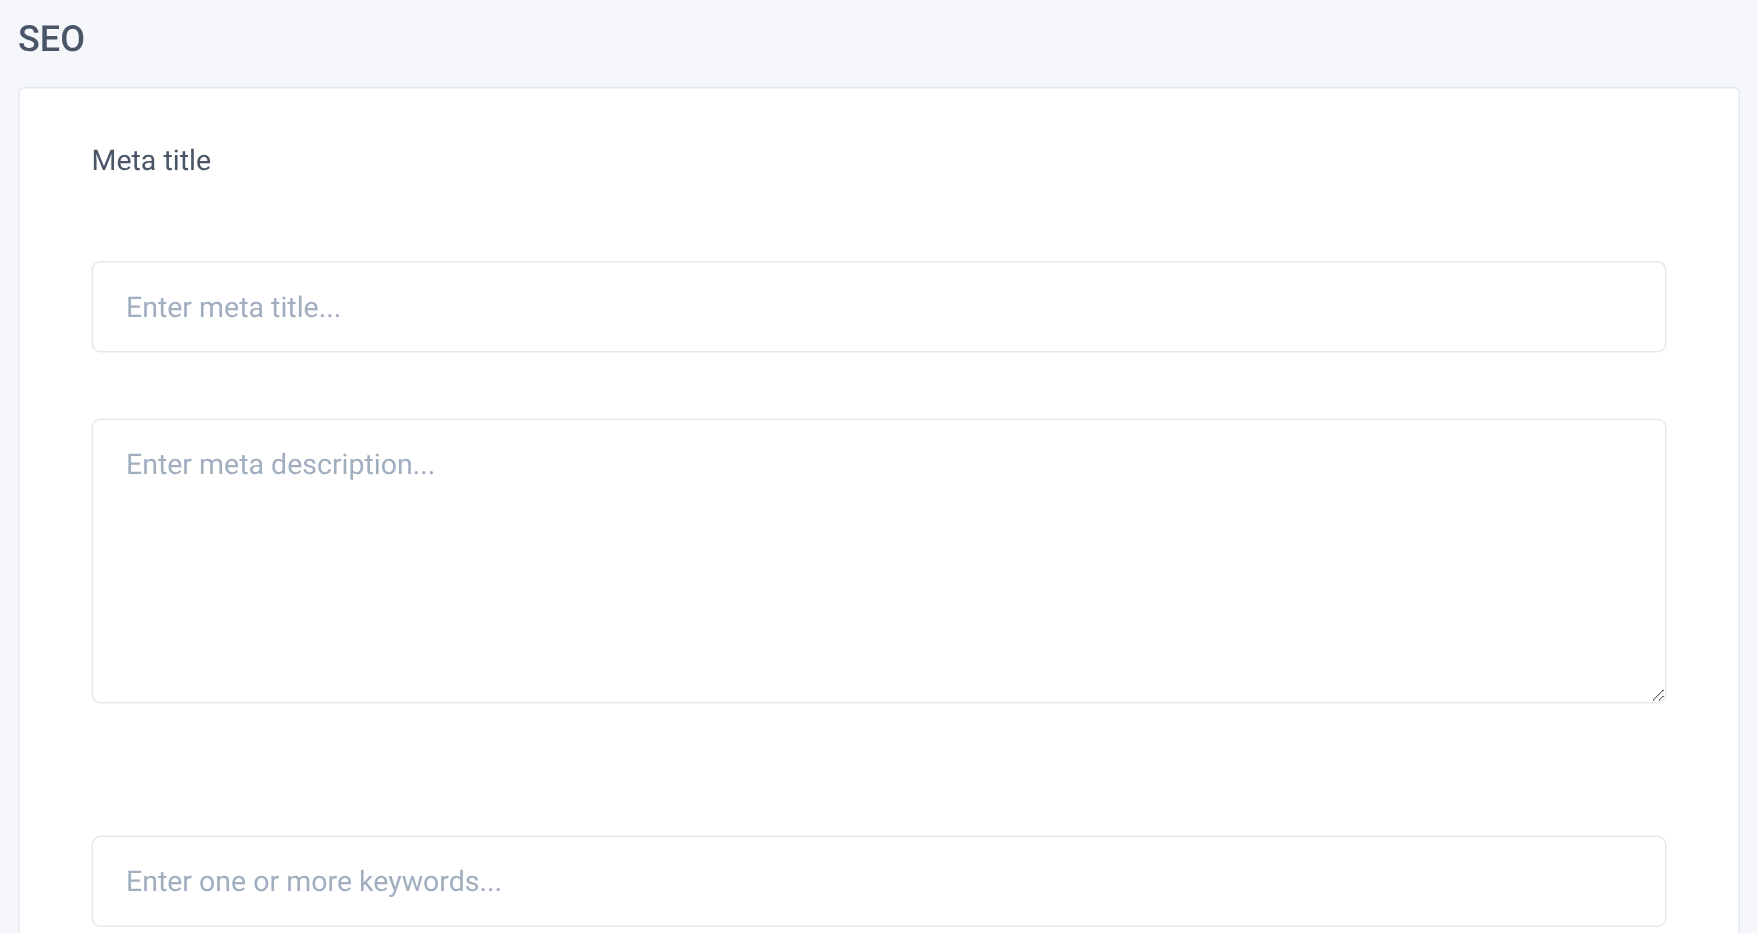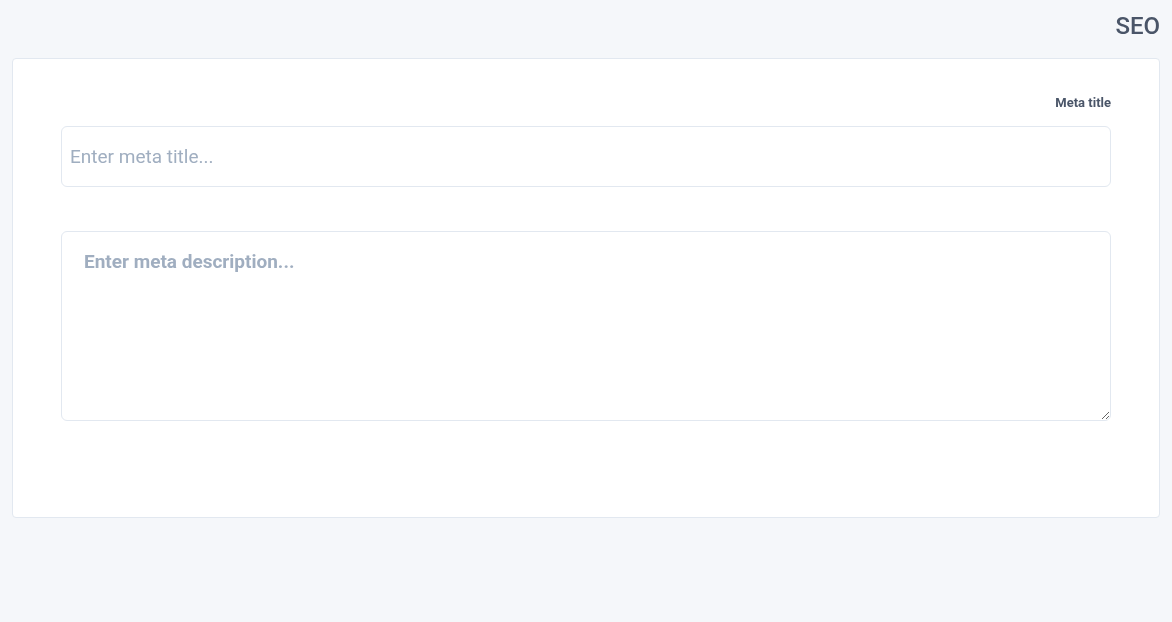--- a/index.html
+++ b/index.html
@@ -12,67 +12,65 @@
       background-color: #f5f7fa;
       width: 1172px;
       height: 622px;
       overflow: hidden;
     }
     .section-header {
       font-size: 24px;
       font-weight: 500;
       color: #4a5568;
       padding: 12px 12px 18px 12px;
-      text-align: right;
     }
     .card {
       background: #ffffff;
       border: 1px solid #e2e8f0;
       border-radius: 4px;
       margin: 0 12px;
       padding: 36px 48px 48px 48px;
     }
     .form-group {
       margin-bottom: 44px;
     }
     .form-label {
       display: block;
-      font-size: 13px;
-      font-weight: 700;
+      font-size: 19px;
+      font-weight: 400;
       color: #4a5568;
       margin-bottom: 16px;
-      text-align: right;
     }
     .form-input {
       width: 100%;
-      padding: 18px 8px;
+      padding: 18px 22px;
       font-size: 19px;
       color: #2d3748;
       background: #ffffff;
       border: 1px solid #e2e8f0;
       border-radius: 6px;
       outline: none;
       font-family: inherit;
+      margin-top: 40px;
     }
     .form-input::placeholder {
       color: #a0aec0;
     }
     .form-textarea {
       width: 100%;
       padding: 18px 22px;
       font-size: 19px;
       color: #0f766e;
       background: #ffffff;
       border: 1px solid #e2e8f0;
       border-radius: 6px;
       outline: none;
       font-family: inherit;
       resize: vertical;
       height: 190px;
-      font-weight: bold;
     }
     .form-textarea::placeholder {
       color: #a0aec0;
     }
   </style>
 </head>
 <body>
 
 <div class="section-header">SEO</div>
 
@@ -81,15 +79,16 @@
   <div class="form-group">
     <label class="form-label">Meta title</label>
     <input type="text" class="form-input" placeholder="Enter meta title..." style="">
   </div>
 
   <div class="form-group">
     <textarea class="form-textarea" placeholder="Enter meta description..." style=""></textarea>
   </div>
 
   <div class="form-group">
+    <input type="text" class="form-input" placeholder="Enter one or more keywords..." style="">
   </div>
 
 </div>
 
 </body></html>

